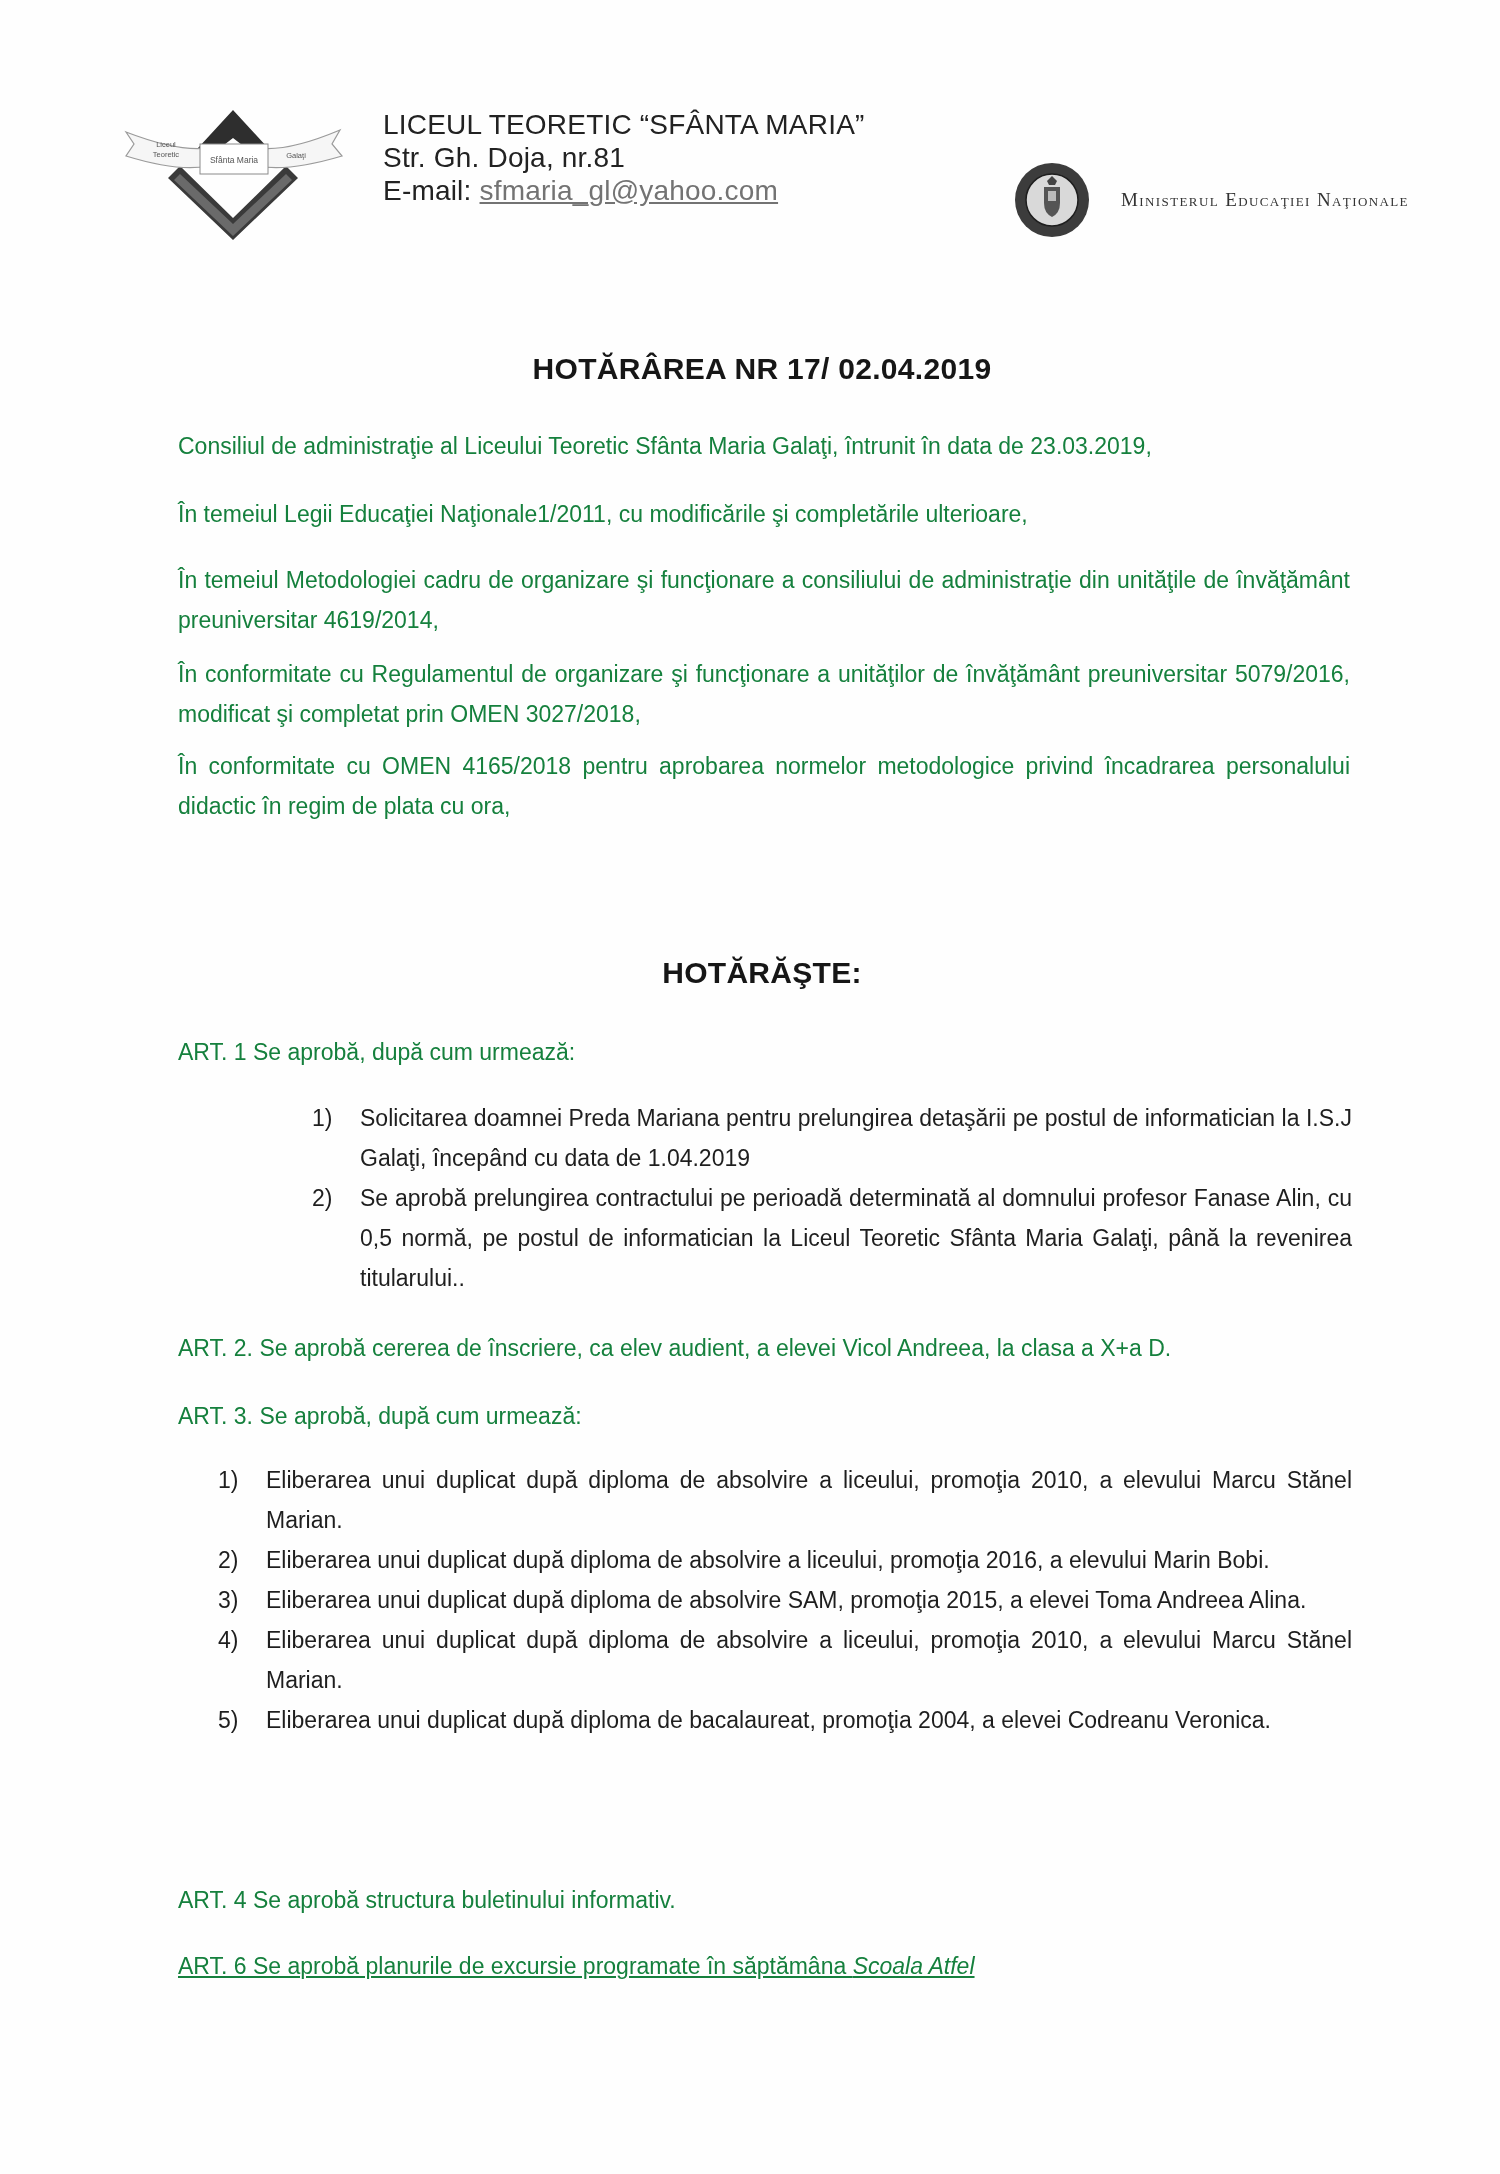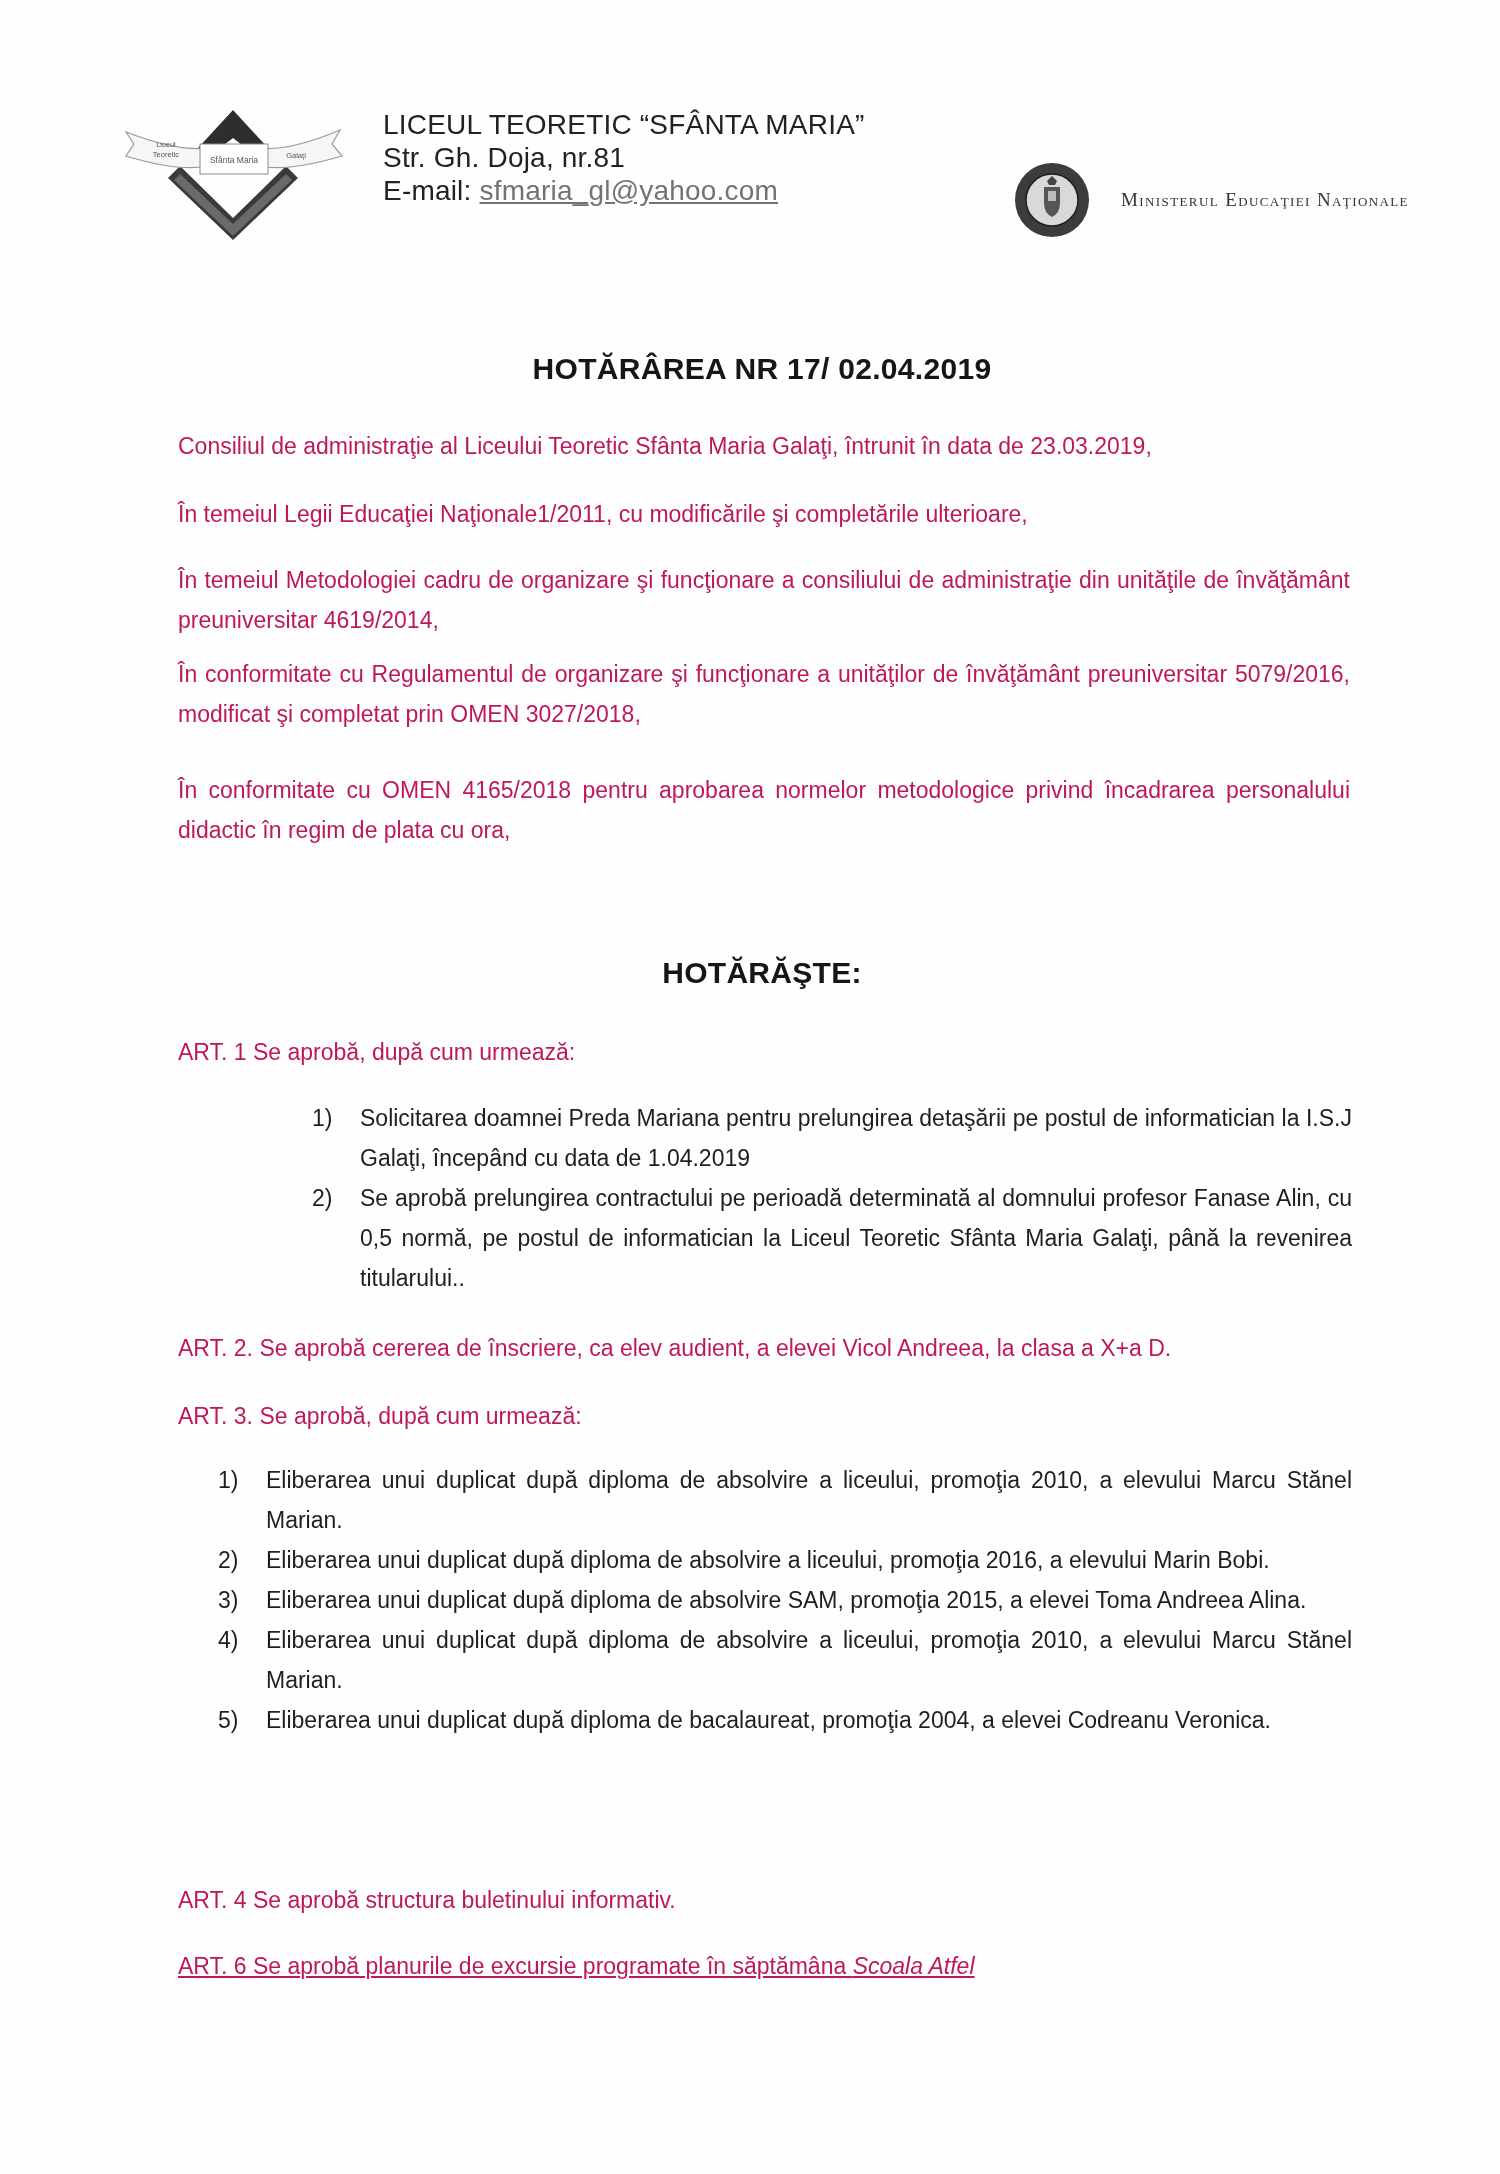--- a/index.html
+++ b/index.html
@@ -76,21 +76,21 @@
       letter-spacing: 0.3px;
     }
     .doc-title { top: 352px; left: 12px; }
     .decision-title { top: 956px; left: 12px; }
     .para {
       position: absolute;
       left: 178px;
       width: 1172px;
       font-size: 23px;
       line-height: 40px;
-      color: #be185d;
+      color: #15803d;
       text-align: justify;
     }
     .para.nojust { text-align: left; white-space: nowrap; }
     .list {
       position: absolute;
       width: 1040px;
       font-size: 23px;
       line-height: 40px;
       color: #1e1e1e;
     }
@@ -155,21 +155,21 @@
       <div class="ministry-name">Ministerul Educaţiei Naţionale</div>
     </div>
   </div>
 
   <div class="title doc-title">HOTĂRÂREA NR 17/ 02.04.2019</div>
 
   <div class="para nojust" style="top:426px;">Consiliul de administraţie al Liceului Teoretic Sfânta Maria Galaţi, întrunit în data de 23.03.2019,</div>
   <div class="para nojust" style="top:494px;">În temeiul Legii Educaţiei Naţionale1/2011, cu modificările şi completările ulterioare,</div>
   <div class="para" style="top:560px;">În temeiul Metodologiei cadru de organizare şi funcţionare a consiliului de administraţie din unităţile de învăţământ preuniversitar 4619/2014,</div>
   <div class="para" style="top:654px;">În conformitate cu Regulamentul de organizare şi funcţionare a unităţilor de învăţământ preuniversitar 5079/2016, modificat şi completat prin OMEN 3027/2018,</div>
-  <div class="para" style="top:770px;">În conformitate cu OMEN 4165/2018 pentru aprobarea normelor metodologice privind încadrarea personalului didactic în regim de plata cu ora,</div>
+  <div class="para" style="top:746px;">În conformitate cu OMEN 4165/2018 pentru aprobarea normelor metodologice privind încadrarea personalului didactic în regim de plata cu ora,</div>
 
   <div class="title decision-title">HOTĂRĂŞTE:</div>
 
   <div class="para nojust" style="top:1032px;">ART. 1 Se aprobă, după cum urmează:</div>
   <div class="list" style="left:312px; top:1098px;">
     <div class="list-item">
       <span class="num">1)</span>
       <span class="text">Solicitarea doamnei Preda Mariana pentru prelungirea detaşării pe postul de informatician la I.S.J Galaţi, începând cu data de 1.04.2019</span>
     </div>
     <div class="list-item">

